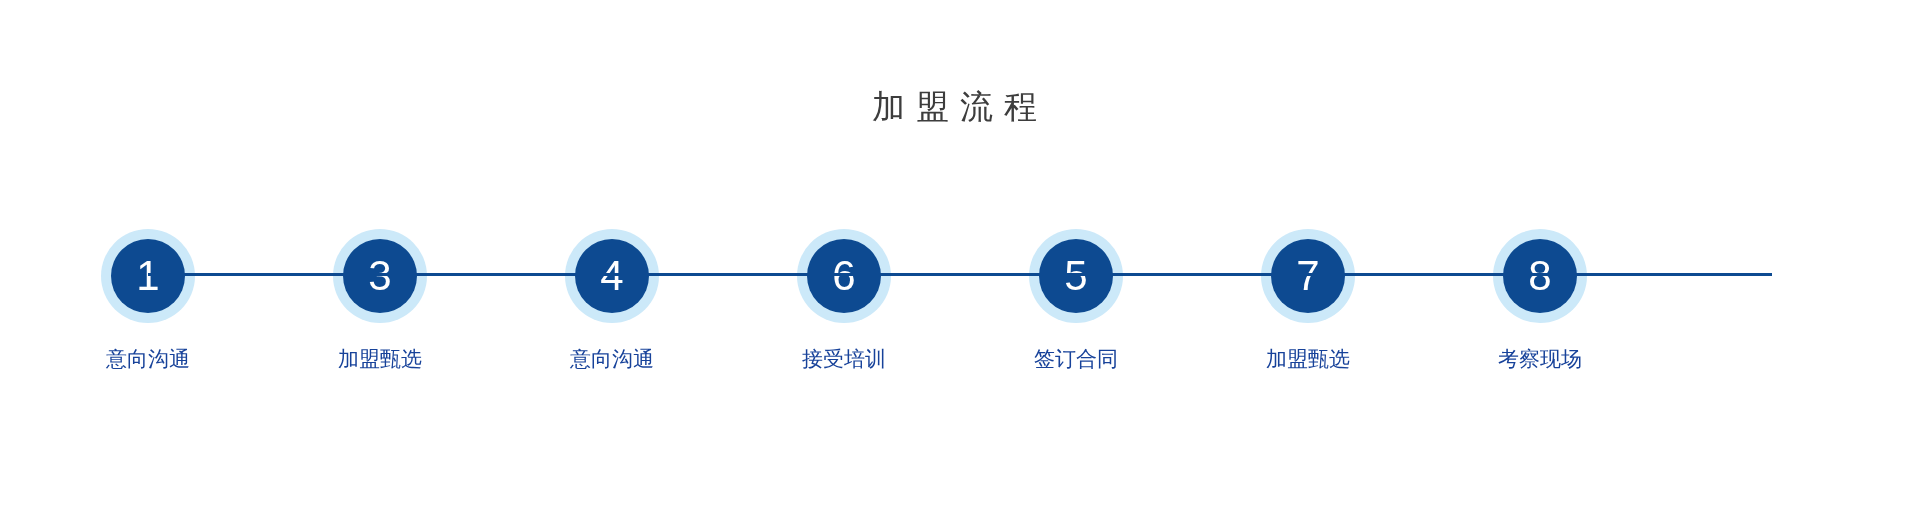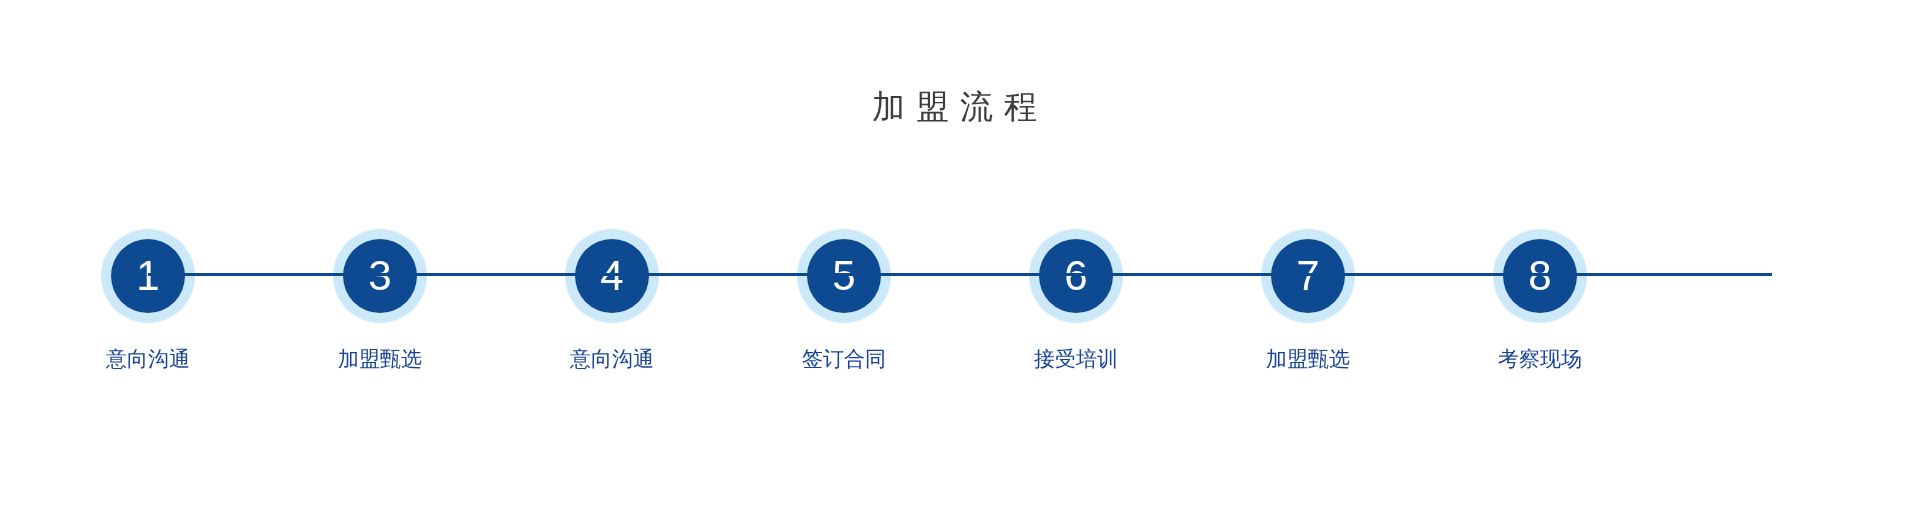--- a/index.html
+++ b/index.html
@@ -115,33 +115,33 @@
       <div class="circle">
         <span class="step-number">4</span>
       </div>
     </div>
     <div class="step-label">意向沟通</div>
   </div>
 
   <div class="step">
     <div class="halo">
       <div class="circle">
-        <span class="step-number">5</span>
+        <span class="step-number">6</span>
       </div>
     </div>
-    <div class="step-label">签订合同</div>
+    <div class="step-label">接受培训</div>
   </div>
 
   <div class="step">
     <div class="halo">
       <div class="circle">
-        <span class="step-number">6</span>
+        <span class="step-number">5</span>
       </div>
     </div>
-    <div class="step-label">接受培训</div>
+    <div class="step-label">签订合同</div>
   </div>
 
   <div class="step">
     <div class="halo">
       <div class="circle">
         <span class="step-number">7</span>
       </div>
     </div>
     <div class="step-label">加盟甄选</div>
   </div>

